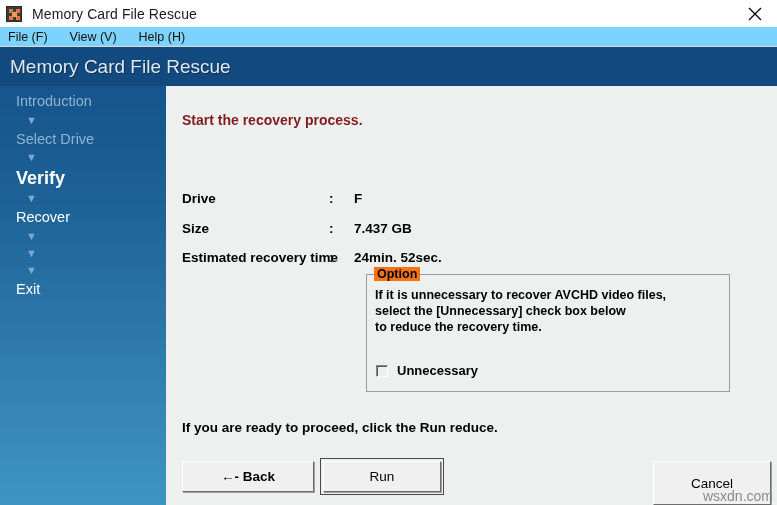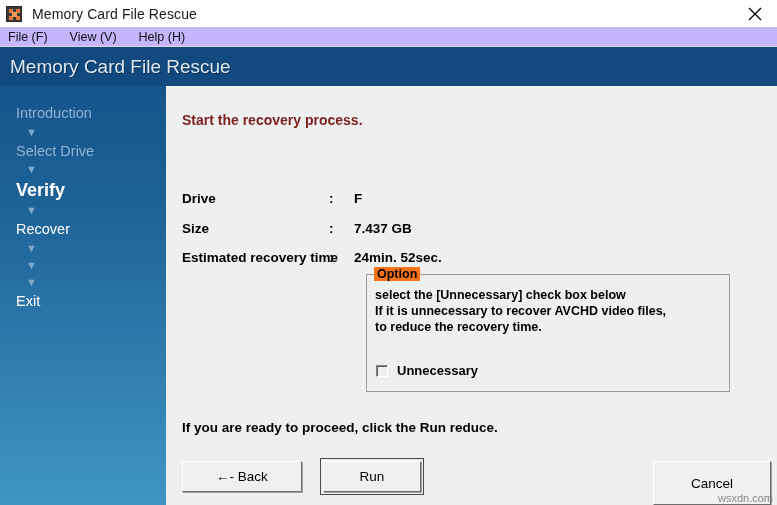--- a/index.html
+++ b/index.html
@@ -57,21 +57,21 @@
     align-items: center;
     justify-content: center;
   }
   .close-btn svg { display: block; }
 
   
   .menubar {
     position: absolute;
     left: 0; top: 27px;
     width: 777px; height: 20px;
-    background: #c4b5fd;
+    background: #7dd3fc;
     border-bottom: 1px solid #d8d8d8;
     box-sizing: border-box;
     display: flex;
     align-items: center;
     padding-left: 8px;
   }
   .menu-item {
     font-size: 12.5px;
     color: #111111;
     margin-right: 22px;
@@ -94,21 +94,21 @@
     text-shadow: 1px 1px 0 rgba(0,0,0,0.35);
     white-space: nowrap;
   }
 
   
   .sidebar {
     position: absolute;
     left: 0; top: 86px;
     width: 166px; height: 419px;
     background: linear-gradient(180deg, #15548c 0%, #1d6296 28%, #2e7aad 62%, #3f95c2 100%);
-    padding-top: 20px;
+    padding-top: 8px;
     box-sizing: border-box;
   }
   .step {
     padding-left: 16px;
     font-size: 14.5px;
     color: #ffffff;
     line-height: 1;
     white-space: nowrap;
   }
   .step.dim { color: #8fb4d2; }
@@ -228,40 +228,40 @@
     border-bottom: 1px solid #6c6c6c;
     box-shadow: 1px 1px 0 #a0a0a0;
     box-sizing: border-box;
     display: flex;
     align-items: center;
     justify-content: center;
     font-size: 13.5px;
     color: #000000;
     white-space: nowrap;
   }
-  .btn-back   { left: 14px;  top: 375px; width: 120px; height: 31px; }
+  .btn-back   { left: 14px;  top: 375px; width: 132px; height: 31px; font-weight: bold; }
   .btn-cancel { left: 485px; top: 375px; width: 118px; height: 44px; }
   .btn-run-wrap {
     position: absolute;
     left: 152px; top: 372px;
-    width: 104px; height: 37px;
+    width: 124px; height: 37px;
     border: 1px solid #4a4a4a;
     box-sizing: border-box;
     padding: 2px;
   }
   .btn-run {
     position: relative;
     left: 0; top: 0;
     width: 100%; height: 100%;
   }
 
   .watermark {
     position: absolute;
     right: 4px; bottom: 1px;
-    font-size: 11px;
+    font-size: 14px;
     color: #8a8a8a;
     white-space: nowrap;
   }
 </style>
 </head>
 <body>
 
 <div class="titlebar">
   <div class="app-icon">
     <i class="a"></i>
@@ -327,22 +327,22 @@
 
   <div class="info-row row3">
     <span class="lbl">Estimated recovery time</span>
     <span class="col">:</span>
     <span class="val">24min. 52sec.</span>
   </div>
 
   <div class="groupbox">
     <div class="group-legend">Option</div>
     <div class="group-text">
+      <div>If it is unnecessary to recover AVCHD video files,</div>
       <div>select the [Unnecessary] check box below</div>
-      <div>If it is unnecessary to recover AVCHD video files,</div>
       <div>to reduce the recovery time.</div>
     </div>
     <div class="checkrow">
       <span class="checkbox"></span>
       <span class="check-label">Unnecessary</span>
     </div>
   </div>
 
   <div class="proceed-text">If you are ready to proceed, click the Run reduce.</div>
 

